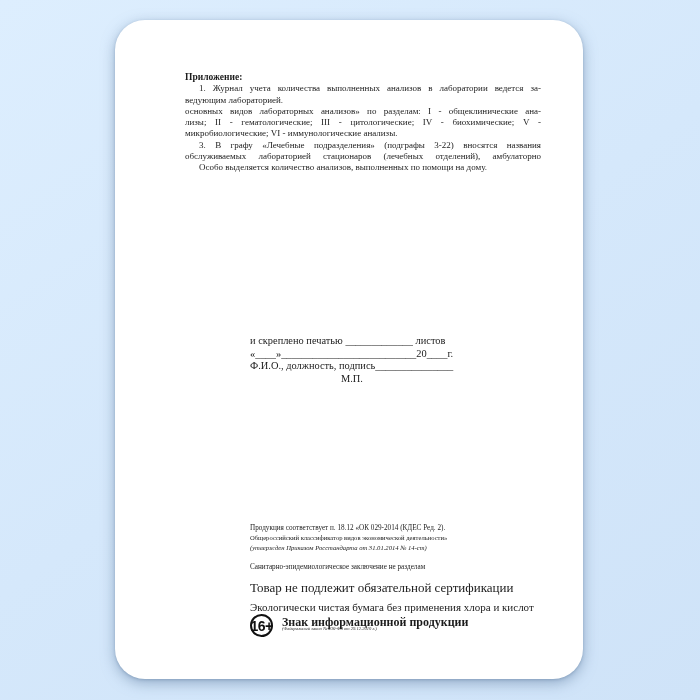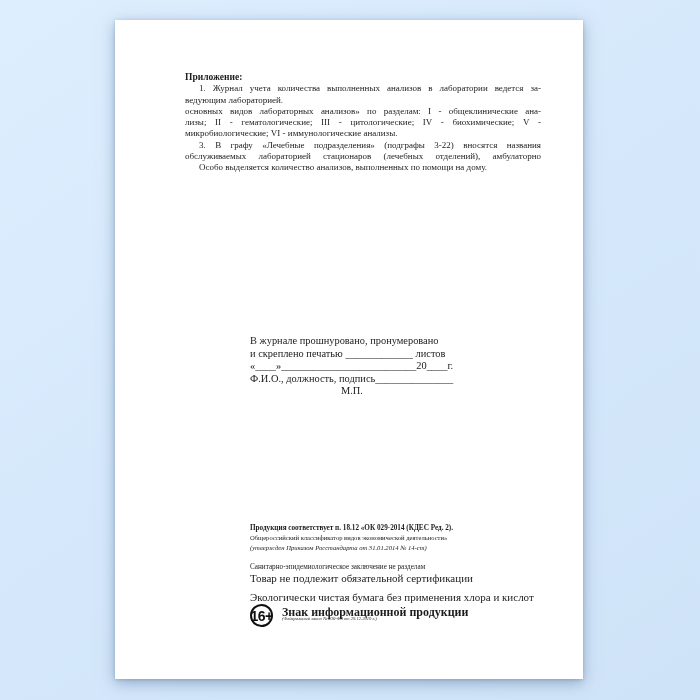--- a/index.html
+++ b/index.html
@@ -1,15 +1,15 @@
 <!DOCTYPE html>
 <html><head>
 <meta charset="utf-8">
 <style>
-  * { margin:0; padding:0; box-sizing:border-box; }
+  * { margin:0; padding:0; box-sizing:border-box;border-radius:30px; }
   html,body { width:700px; height:700px; }
   body {
     position:relative;
     background:linear-gradient(145deg,#ddeefe 0%,#d5e8fb 50%,#cfe3f8 100%);
     font-family:"Liberation Serif","DejaVu Serif",serif;
     color:#1c1c1c;
     overflow:hidden;
   }
   .page {
     position:absolute; left:115px; top:20px; width:468px; height:659px;
@@ -21,25 +21,25 @@
   .heading { font-weight:bold; font-size:9.5px; }
   .doc-line { min-height:11.3px; }
   .jl { text-align:justify; text-align-last:justify; }
   .first { text-indent:14px; }
   
   .journal { position:absolute; left:135px; top:315px; width:206px; font-size:10.4px; line-height:12.5px; white-space:nowrap; }
   .journal .sep { margin-top:6px; margin-left:-4px; }
   .journal .mp { margin-top:0; text-align:center; padding-right:2px; }
   
   .colophon { position:absolute; left:135px; top:503px; width:250px; font-size:7px; line-height:10px; white-space:nowrap; }
-  .c1 { font-size:7.2px;font-weight:bold; }
+  .c1 { font-size:7.2px; }
   .c2 { font-size:6.6px; }
   .c3 { font-size:6.6px; font-style:italic; }
   .m-san { margin-top:9px; font-size:7.2px; }
-  .m-cert { margin-top:1px; font-size:11px; }
+  .m-cert { margin-top:11px; font-size:13px; }
   .m-paper { margin-top:9px; font-size:11px; }
   .age-row { margin-top:2px; display:flex; align-items:center; gap:9px; }
   .badge16 {
     width:23px; height:23px; border:2.4px solid #111; border-radius:50%;
     display:flex; align-items:center; justify-content:center;
     font-family:"Liberation Sans","DejaVu Sans",sans-serif;
     font-weight:bold; font-size:14px; letter-spacing:-0.6px; color:#111;
     flex:0 0 auto;
   }
   .info-sign { font-size:12px; font-weight:600; line-height:8px; }
@@ -60,21 +60,20 @@
     <div class="doc-line jl">лизы; II - гематологические; III - цитологические; IV - биохимические; V -</div>
     <div class="doc-line">микробиологические; VI - иммунологические анализы.</div>
 
     <div class="doc-line jl first">3. В графу «Лечебные подразделения» (подграфы 3-22) вносятся названия</div>
     <div class="doc-line jl">обслуживаемых лабораторией стационаров (лечебных отделений), амбулаторно</div>
 
     <div class="doc-line first">Особо выделяется количество анализов, выполненных по помощи на дому.</div>
   </div>
 
   <div class="journal">
-    <div>В журнале прошнуровано, пронумеровано</div>
     <div>и скреплено печатью _____________ листов</div>
     <div>«____»__________________________20____г.</div>
     <div>Ф.И.О., должность, подпись_______________</div>
     <div class="mp">М.П.</div>
   </div>
 
   <div class="colophon">
     <div class="c1">Продукция соответствует п. 18.12 «ОК 029-2014 (КДЕС Ред. 2).</div>
     <div class="c2">Общероссийский классификатор видов экономической деятельности»</div>
     <div class="c3">(утвержден Приказом Росстандарта от 31.01.2014 № 14-ст)</div>

